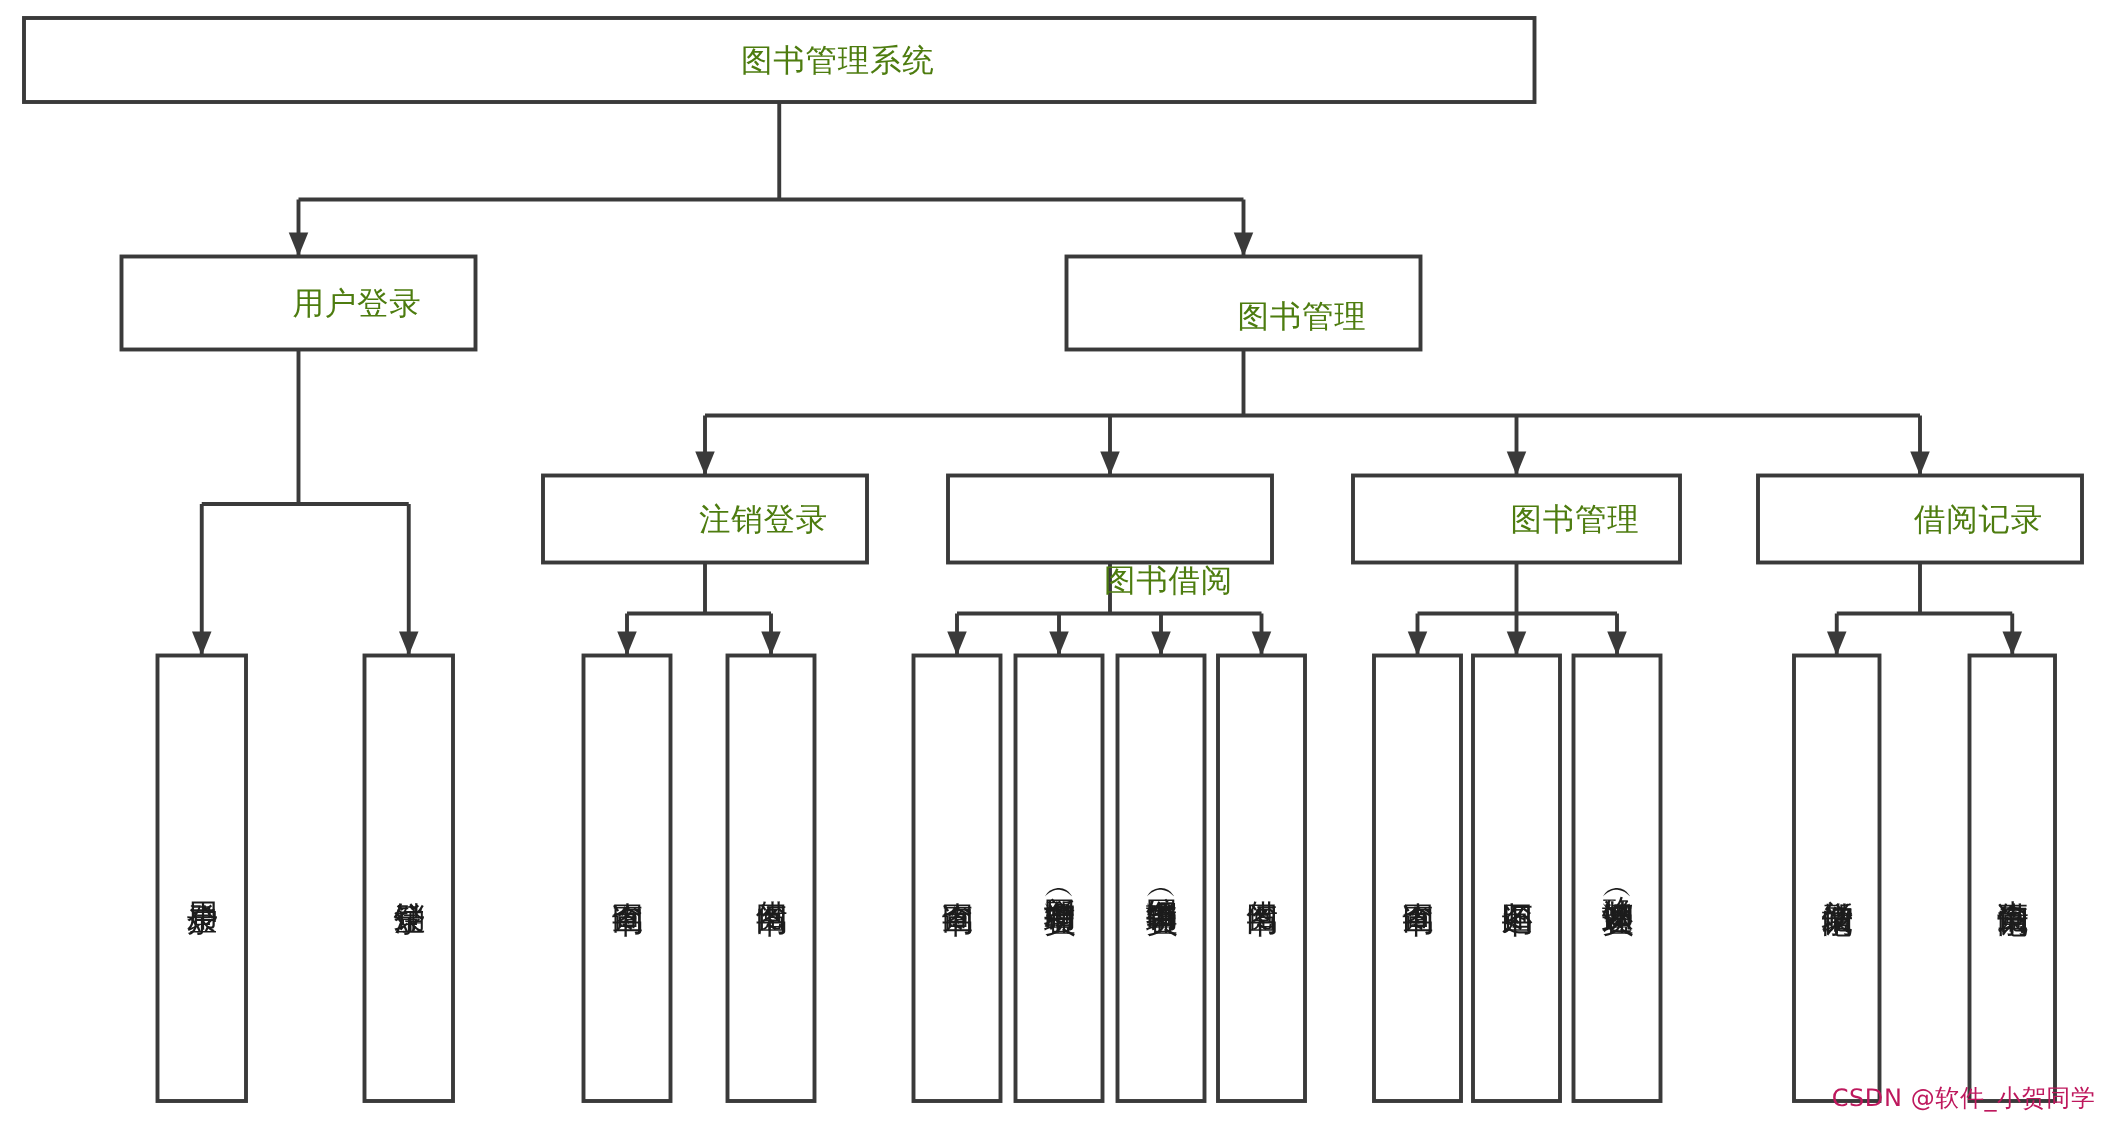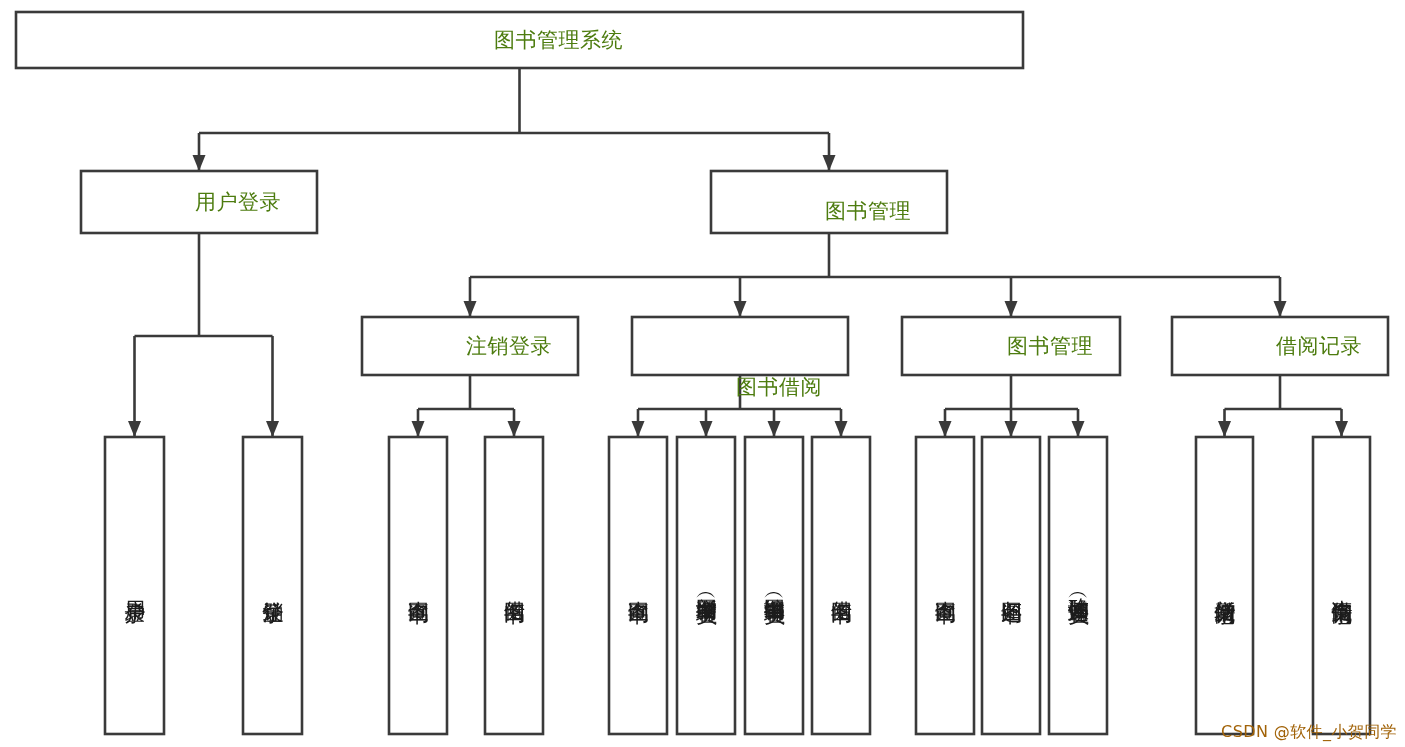--- a/index.html
+++ b/index.html
@@ -61,21 +61,21 @@
     text-orientation: upright;
     letter-spacing: 1px;
     line-height: 1;
     pointer-events: none;
   }
   .watermark {
     position: absolute;
     right: 8px;
     bottom: 4px;
     font-size: 16px;
-    color: #a16207;
+    color: #be185d;
     white-space: nowrap;
     letter-spacing: 0.4px;
   }
 </style>
 </head>
 <body>
 
 <div id="page">
 
   <svg id="diagram" viewBox="0 0 1405 747">

